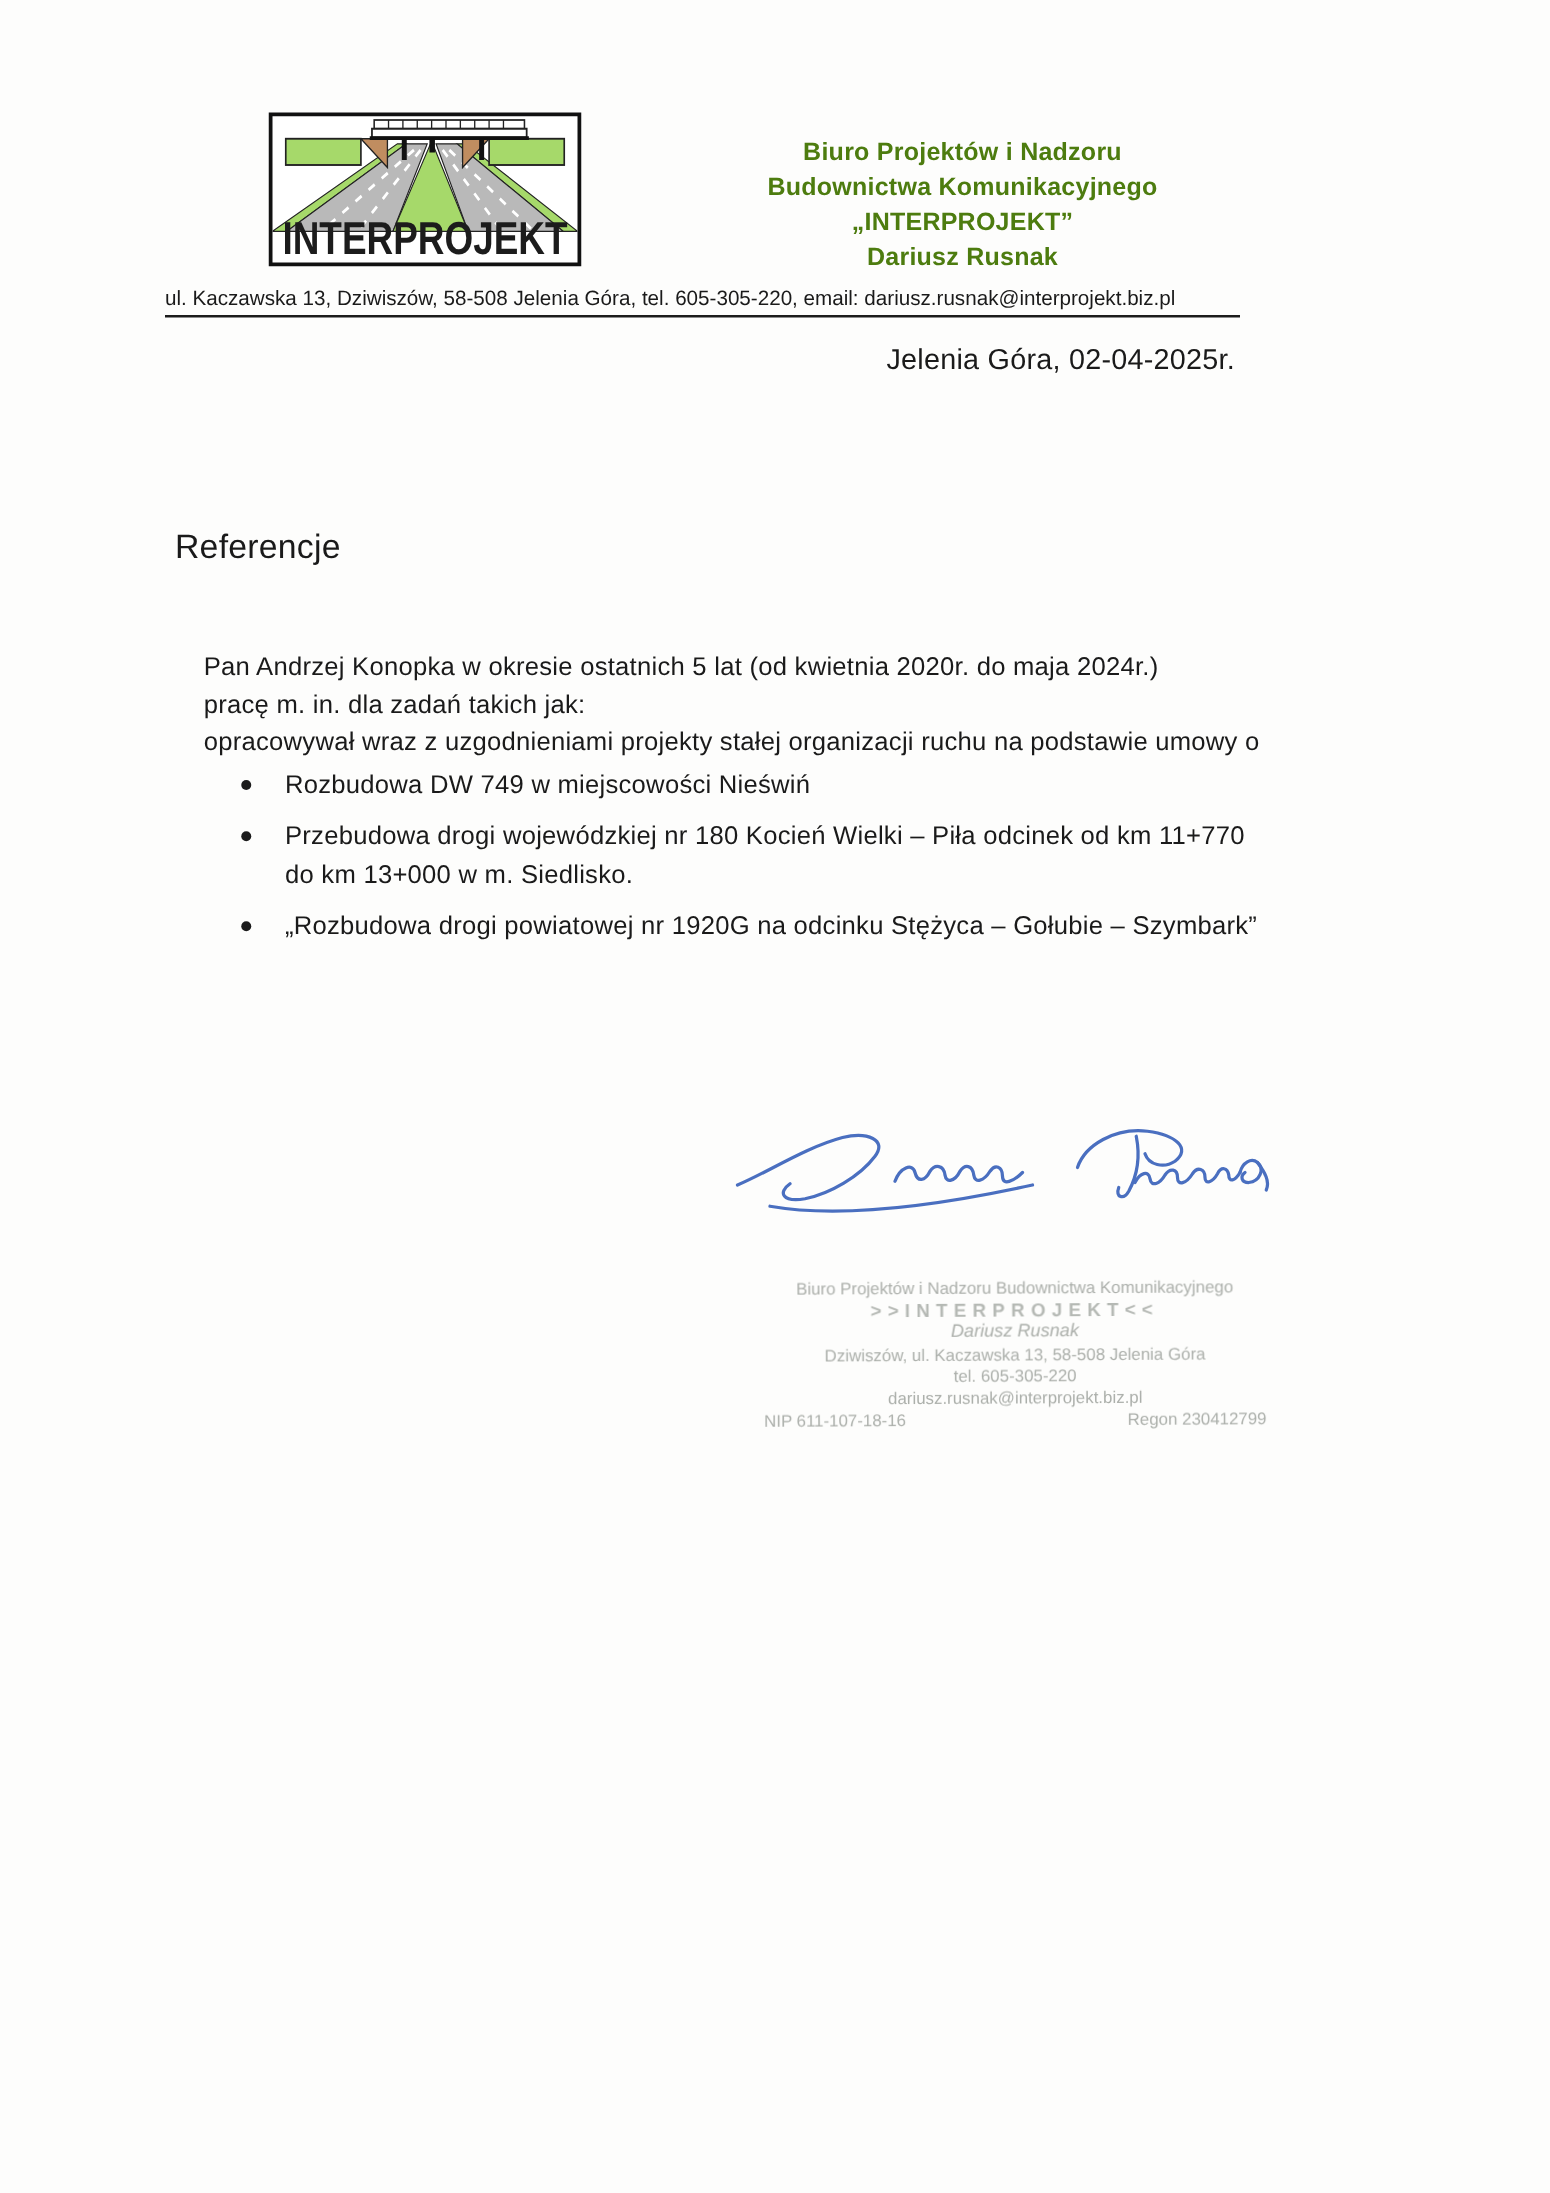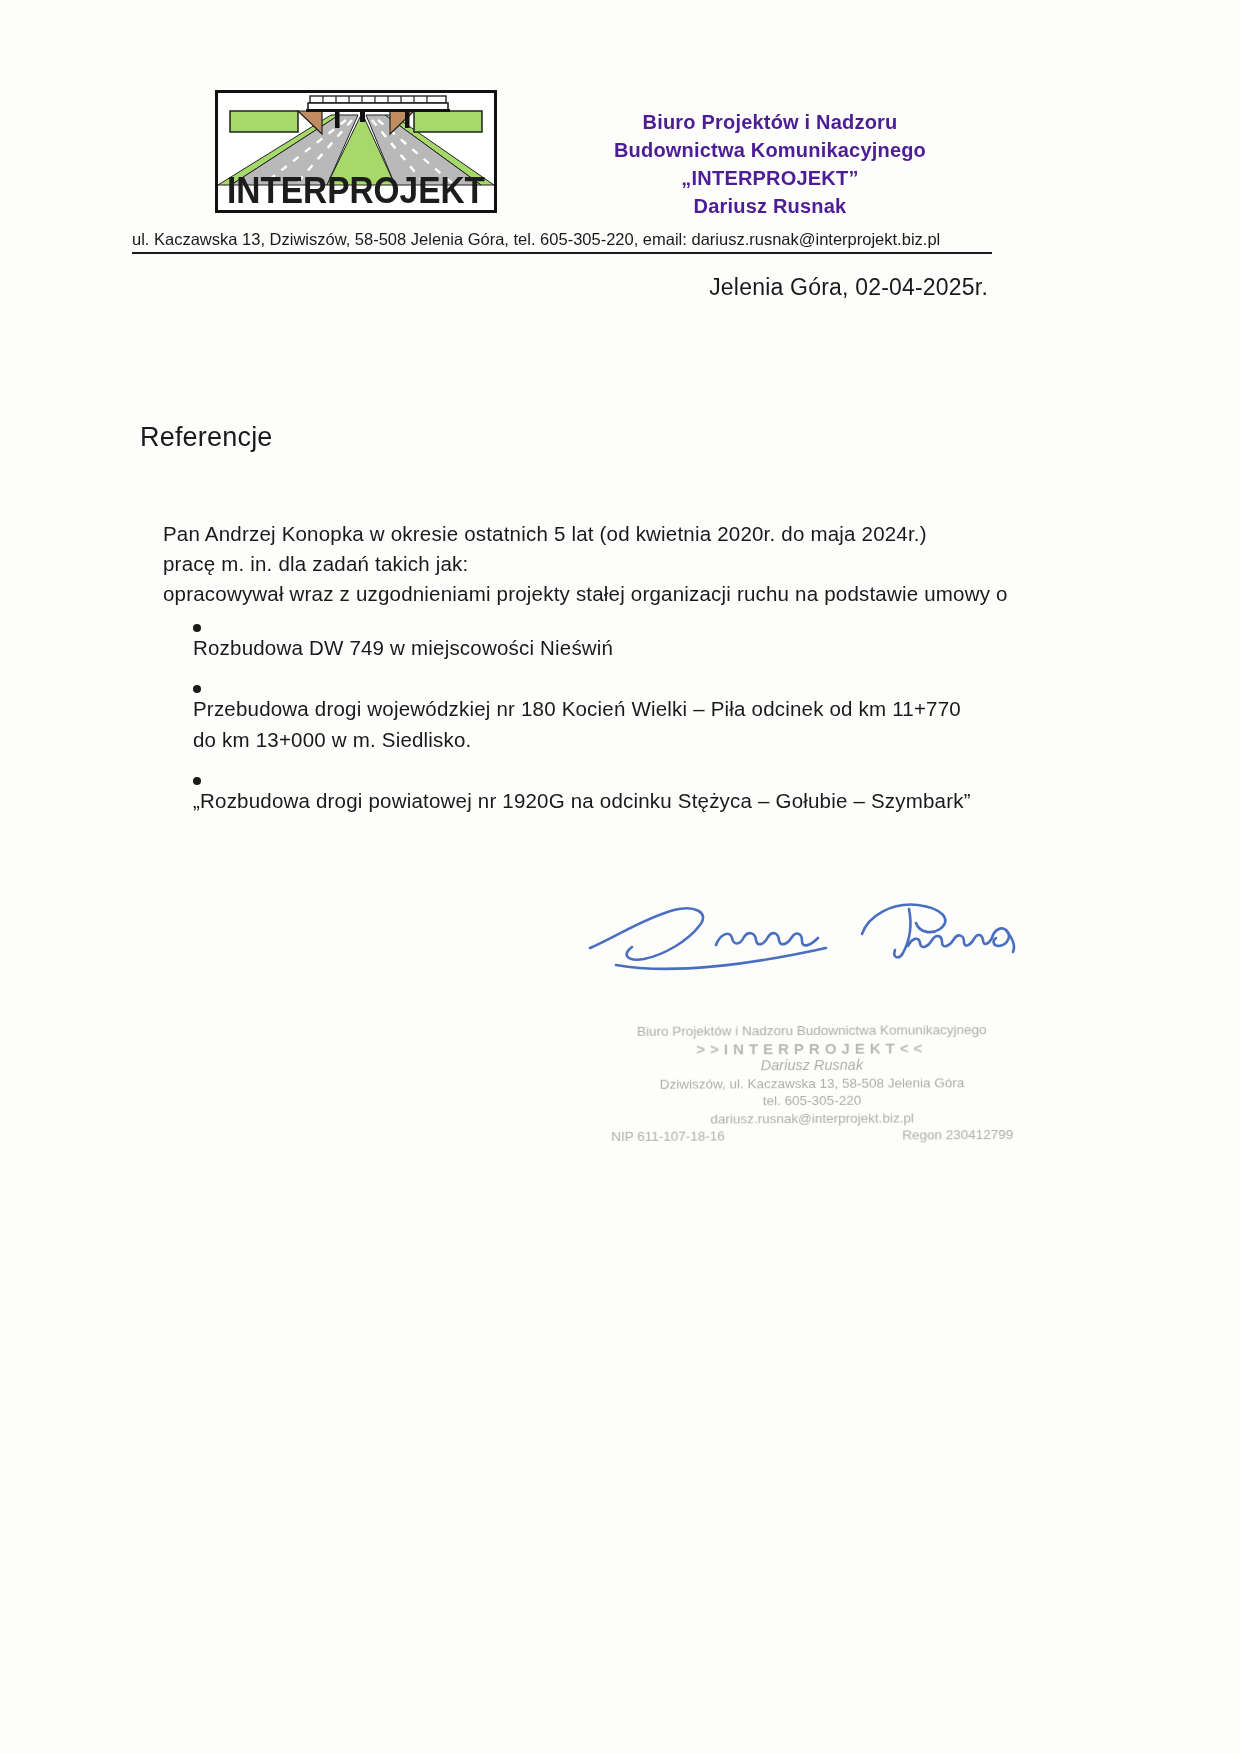--- a/index.html
+++ b/index.html
@@ -8,28 +8,28 @@
     position:relative;
     width:1240px;height:1754px;
     margin:0 auto;
     background:#fdfdfc;
     font-family:"Liberation Sans","DejaVu Sans",sans-serif;
     color:#1a1a1a;
     overflow:hidden;
   }
   
   .logo-box{
-    position:absolute;left:215px;top:90px;width:282px;height:123px;
+    position:absolute;left:215px;top:90px;width:250px;height:123px;
     border:3px solid #111;background:#fff;box-sizing:border-box;
   }
   .logo-box svg{display:block;width:100%;height:100%;}
   .company-block{
     position:absolute;left:565px;top:108px;width:410px;
     text-align:center;font-weight:bold;font-size:20px;line-height:28px;
-    color:#4c1d95;letter-spacing:.2px;
+    color:#4d7c0f;letter-spacing:.2px;
   }
   .address-line{
     position:absolute;left:132px;top:229px;width:860px;
     text-align:left;font-size:16.5px;line-height:20px;
     border-bottom:2.5px solid #1c1c1c;padding-bottom:3px;
   }
   .nip-line{
     position:absolute;left:132px;top:257px;width:860px;
     text-align:center;font-size:16.5px;
   }
@@ -41,21 +41,21 @@
   .doc-title{
     position:absolute;left:140px;top:422px;width:965px;
     text-align:left;font-size:27px;font-weight:normal;letter-spacing:.2px;
   }
   .intro{
     position:absolute;left:163px;top:519px;
     font-size:20.5px;line-height:30px;letter-spacing:.2px;
   }
   .intro div{white-space:nowrap;}
   .bullet-list{position:absolute;left:193px;top:612px;}
-  .bullet-item{display:flex;align-items:flex-start;margin-bottom:10px;flex-direction:column;}
+  .bullet-item{display:flex;align-items:flex-start;margin-bottom:10px;}
   .bullet-dot{
     flex:0 0 auto;width:8px;height:8px;border-radius:50%;
     background:#1b1b1b;margin:12px 27px 0 0;
   }
   .bullet-text{font-size:20.5px;line-height:31px;letter-spacing:.2px;}
   .bullet-text div{white-space:nowrap;}
   
   .signature{position:absolute;left:578px;top:888px;width:440px;height:105px;}
   .signature svg{display:block;width:100%;height:100%;}
   .stamp{

